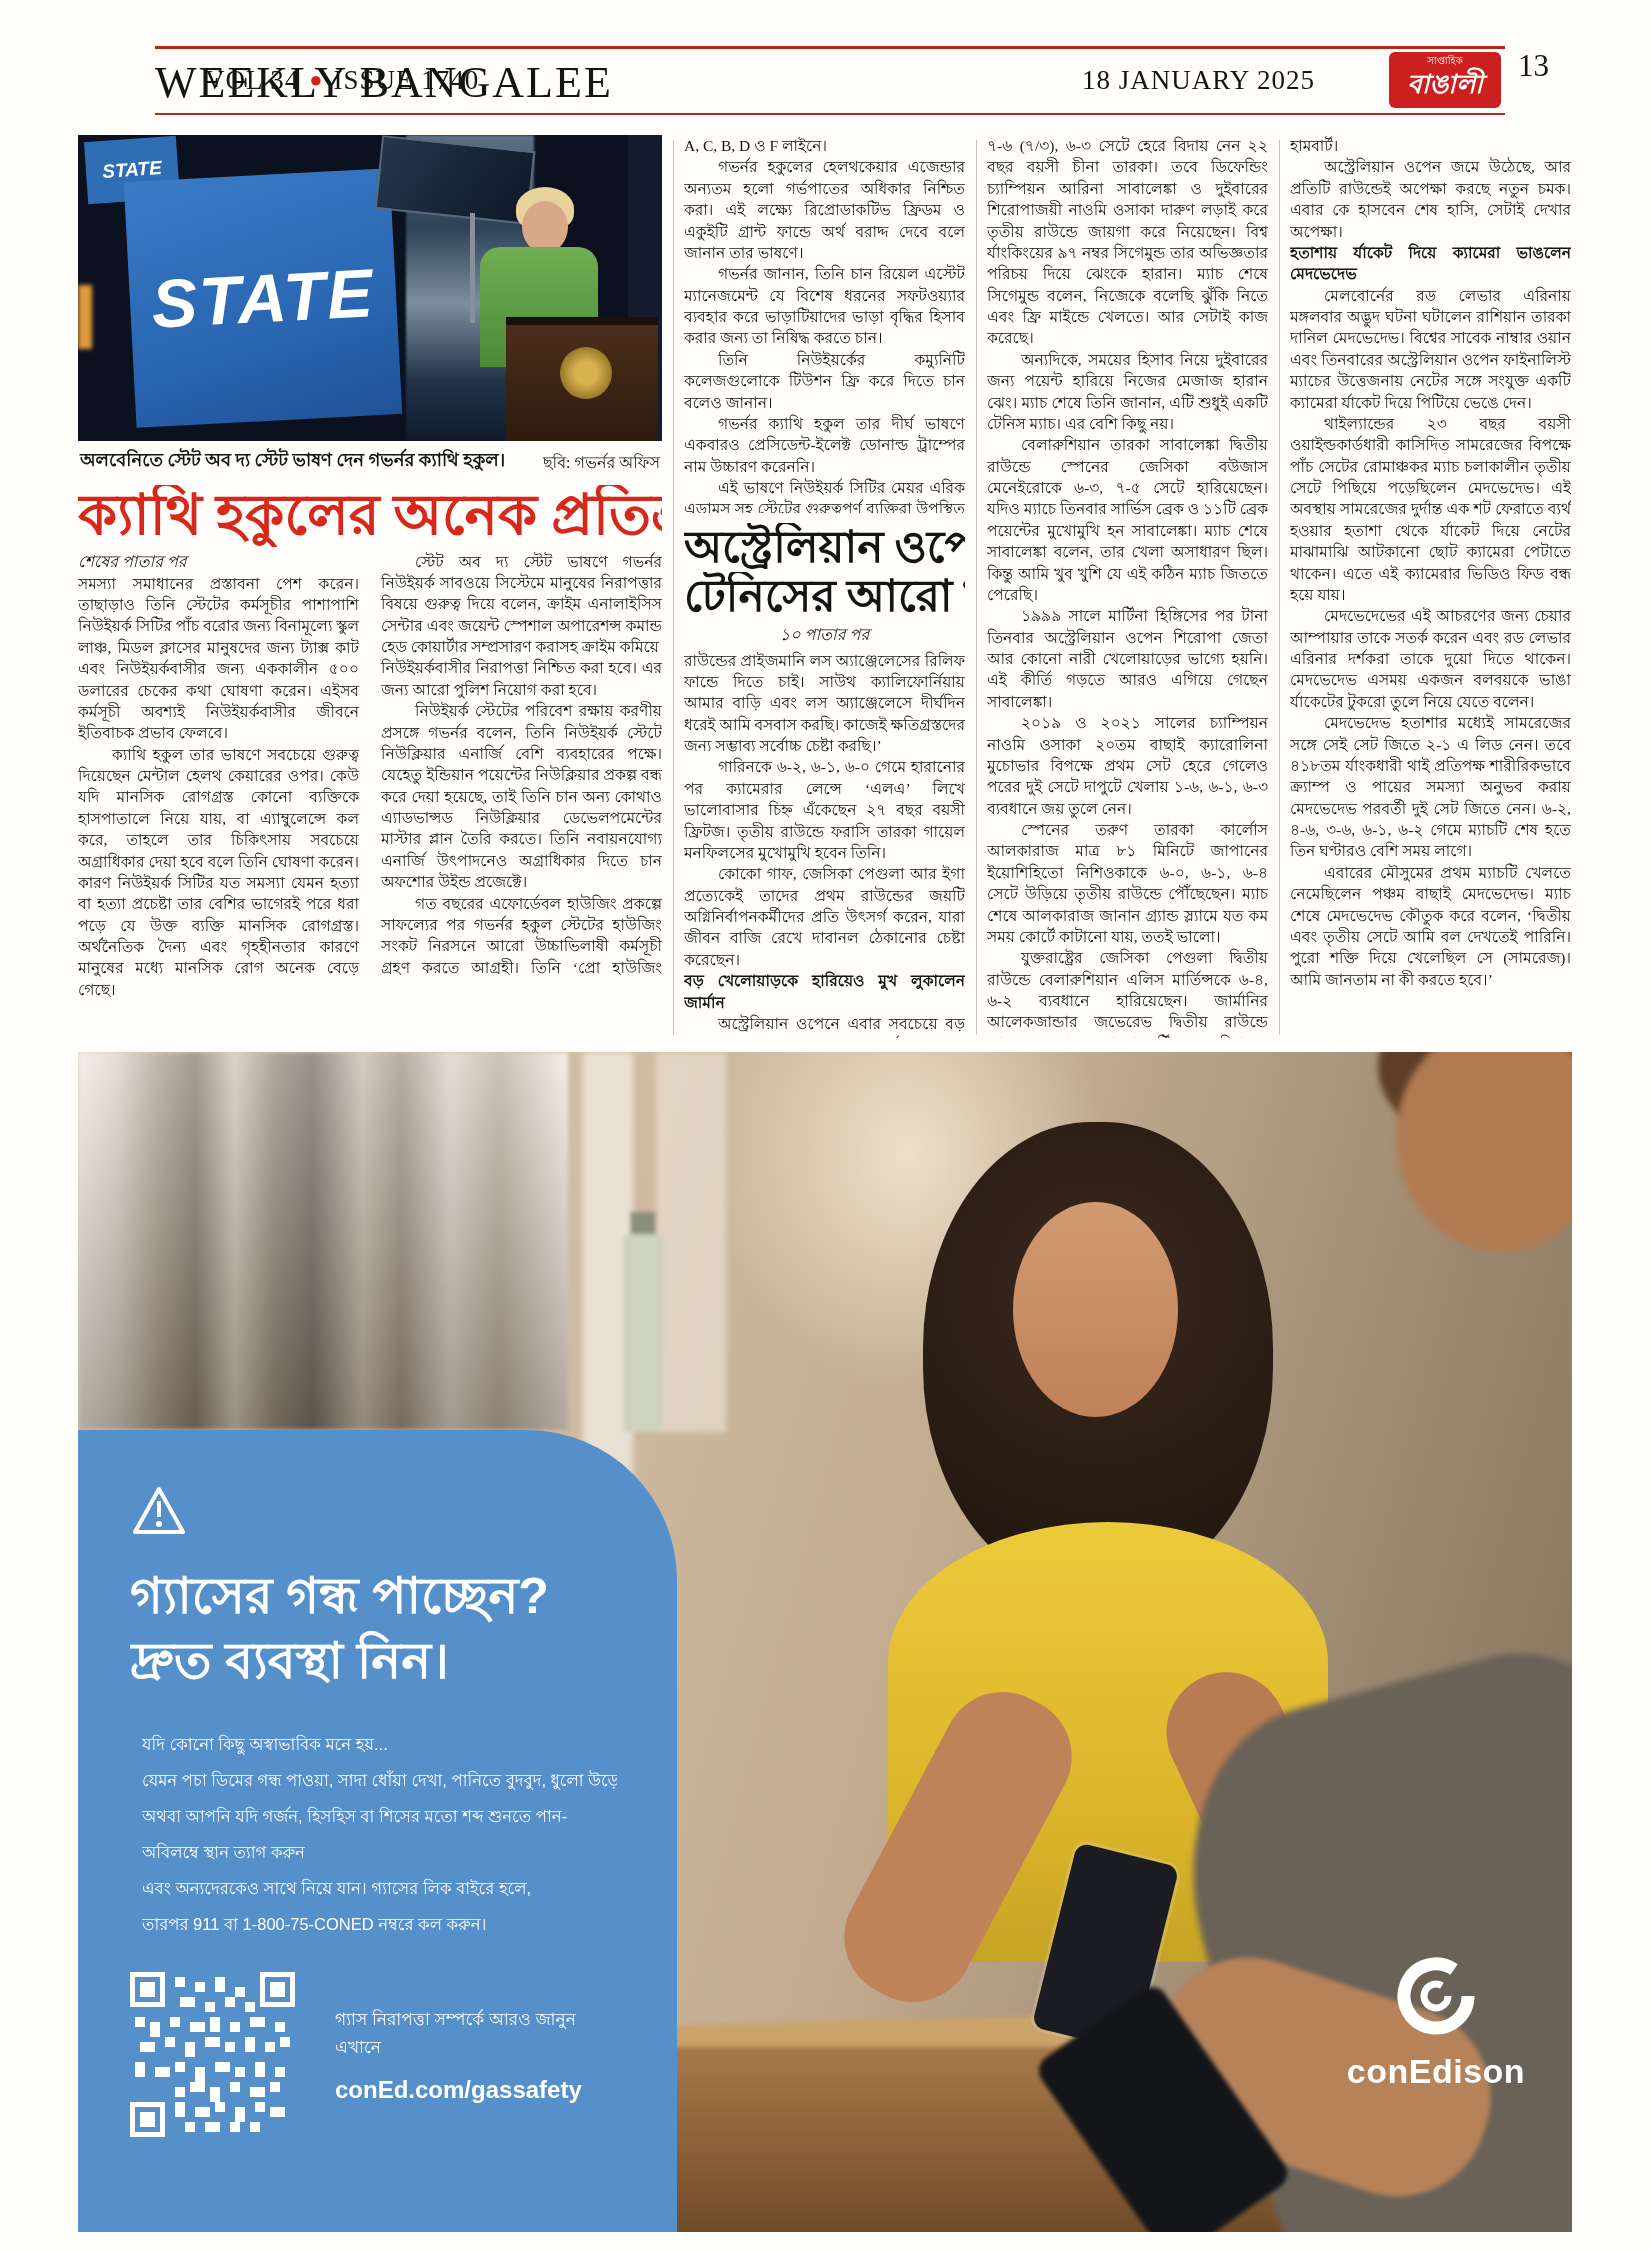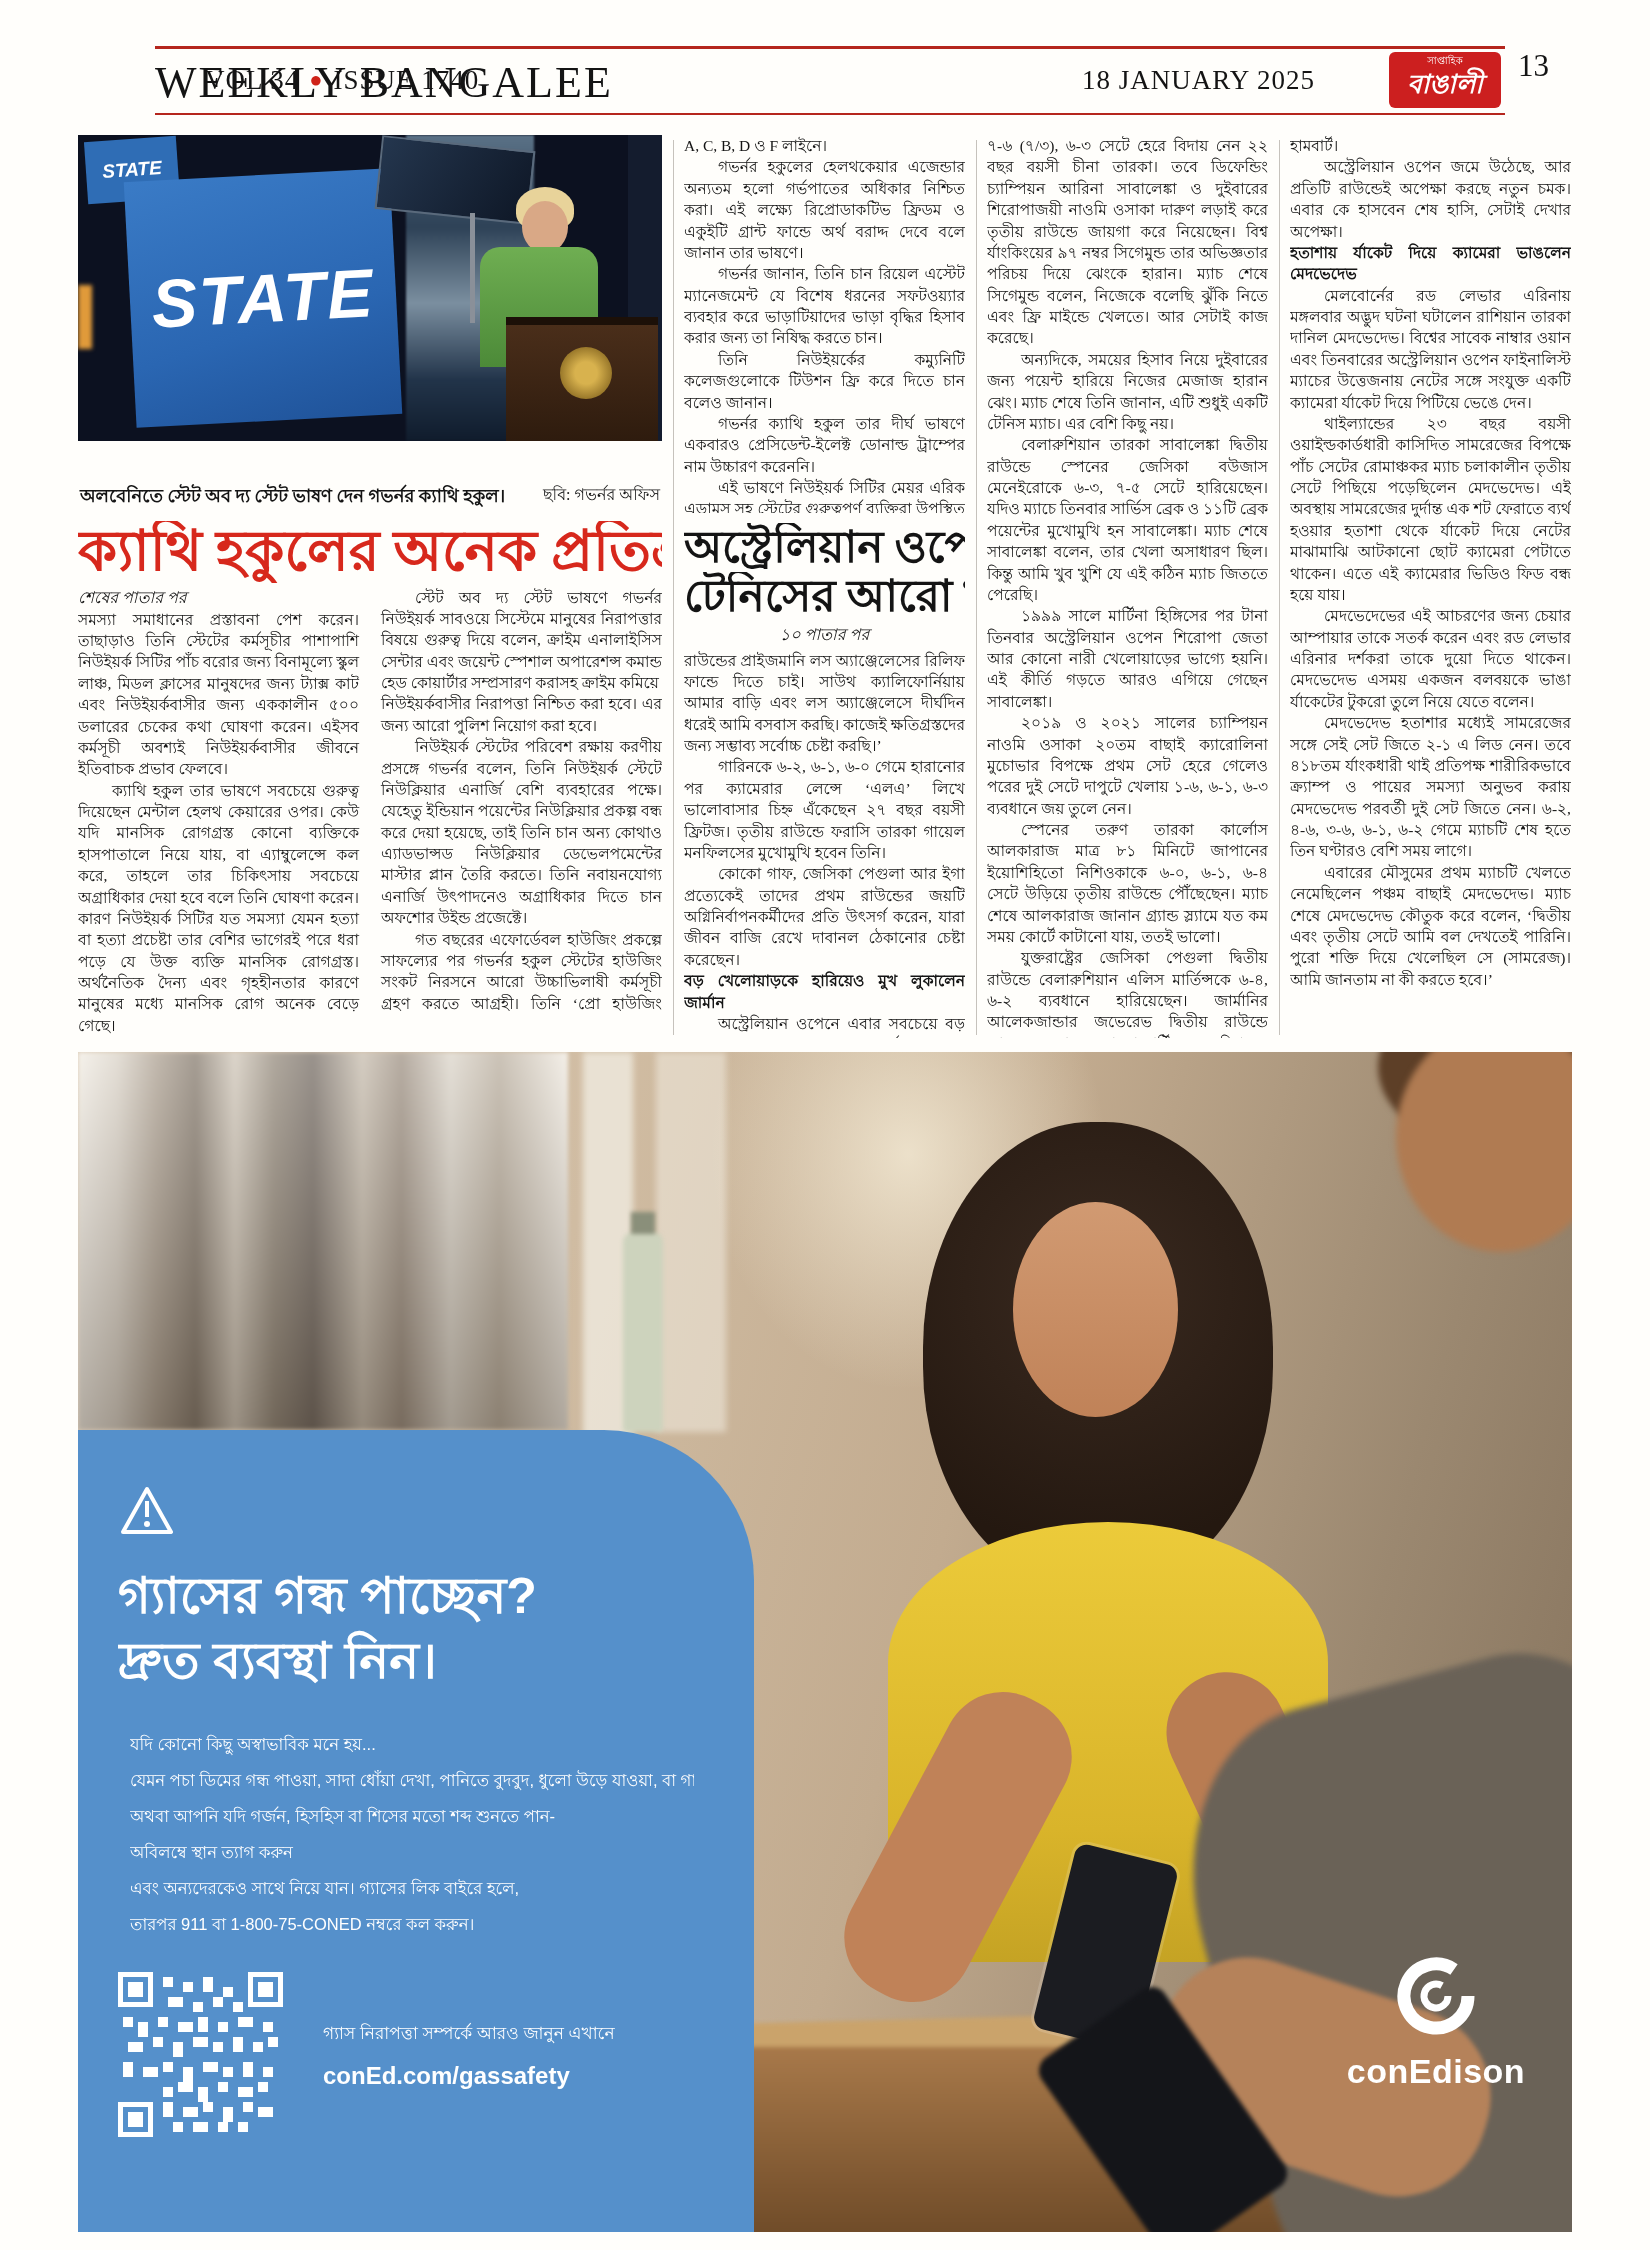--- a/index.html
+++ b/index.html
@@ -51,22 +51,22 @@
   .lp-hair{position:absolute;left:438px;top:52px;width:58px;height:44px;border-radius:50% 50% 40% 40%;background:#e8d39a;}
   .lp-face{position:absolute;left:444px;top:66px;width:46px;height:52px;border-radius:50%;background:#d9a886;}
   .lp-blazer{position:absolute;left:402px;top:112px;width:118px;height:120px;border-radius:20px 20px 0 0;
              background:linear-gradient(180deg,#6fae52,#4c8a38);}
   .lp-podium{position:absolute;left:428px;top:182px;width:152px;height:124px;
              background:linear-gradient(180deg,#4a2e1a,#2c1a0d);border-top:8px solid #1c1008;}
   .lp-seal{position:absolute;left:482px;top:212px;width:52px;height:52px;border-radius:50%;
            background:radial-gradient(circle,#d8b24e 30%,#8a6a22 80%);}
   .lp-curtain{position:absolute;right:0;top:0;width:34px;height:306px;background:#141c2e;}
   .lp-light{position:absolute;left:0;top:150px;width:14px;height:64px;background:#e09a3a;filter:blur(2px);}
-  .lead-caption{display:flex;justify-content:space-between;align-items:flex-start;
-                padding:5px 2px 2px;font-size:18px;font-weight:bold;margin-top:36px;}
+  .lead-caption{display:flex;justify-content:space-between;align-items:flex-end;
+                padding:5px 2px 2px;font-size:18px;font-weight:bold;}
   .lead-caption .credit{font-weight:normal;font-size:16px;}
   .lead-headline{margin:6px 0 4px;color:#d7281c;font-size:56px;font-weight:bold;text-align:center;
                  line-height:1.1;white-space:nowrap;overflow:hidden;}
   .lead-cols{height:468px;overflow:hidden;column-count:2;column-gap:22px;column-fill:auto;}
 
   
   .tennis-hl{margin:10px 0 2px;text-align:center;font-weight:bold;font-size:44px;line-height:1.12;}
   .tennis-hl div{white-space:nowrap;overflow:hidden;}
   .lead-col3-top{height:378px;overflow:hidden;}
   .tennis-col3-body{height:388px;overflow:hidden;}
@@ -107,22 +107,22 @@
   .ad-table{position:absolute;left:340px;top:965px;width:1160px;height:46px;background:#caa36b;
             transform:rotate(-1.5deg);}
   .ad-table2{position:absolute;left:360px;top:995px;width:1134px;height:190px;
              background:linear-gradient(180deg,#a8794a,#6f4b28);}
   .city-strip{position:absolute;left:0;top:0;width:490px;height:378px;filter:blur(2px);
     background:linear-gradient(90deg,#f1ece3 0%,#d8d0c4 8%,#a89b8b 16%,#7e7264 24%,#cdc3b4 32%,
                #8e8374 40%,#6d635a 48%,#c3b8a8 58%,#97897a 66%,#d9d2c6 76%,#b5a998 86%,#efe9df 100%);}
   .city-strip:after{content:"";position:absolute;inset:0;
     background:linear-gradient(180deg,rgba(255,255,255,.3),rgba(60,50,40,.35));}
 
-  .blue-box{position:absolute;left:0;top:378px;width:676px;height:802px;background:#5590cb;
-            border-top-right-radius:150px;color:#fff;box-sizing:border-box;padding:54px 60px 0 40px;}
+  .blue-box{position:absolute;left:0;top:378px;width:599px;height:802px;background:#5590cb;
+            border-top-right-radius:150px;color:#fff;box-sizing:border-box;padding:54px 60px 0 52px;}
   .warn{width:58px;height:54px;display:block;}
   .ad-hl{margin-top:26px;font-size:50px;font-weight:bold;line-height:1.3;}
   .ad-hl div{white-space:nowrap;overflow:hidden;}
   .ad-lines{margin-top:32px;font-size:16.5px;line-height:36px;margin-left:12px;}
   .ad-lines p{font-size:16.5px;text-indent:0;text-align:left;line-height:36px;white-space:nowrap;overflow:hidden;}
   .qr-row{display:flex;align-items:center;gap:40px;margin-top:30px;}
   .qr{width:165px;height:165px;flex:0 0 auto;}
   .qr-caption{font-size:17px;margin-bottom:14px;}
   .ad-url{font-size:24px;font-weight:bold;}
   .coned{position:absolute;left:1268px;top:898px;width:180px;text-align:center;color:#fff;}

